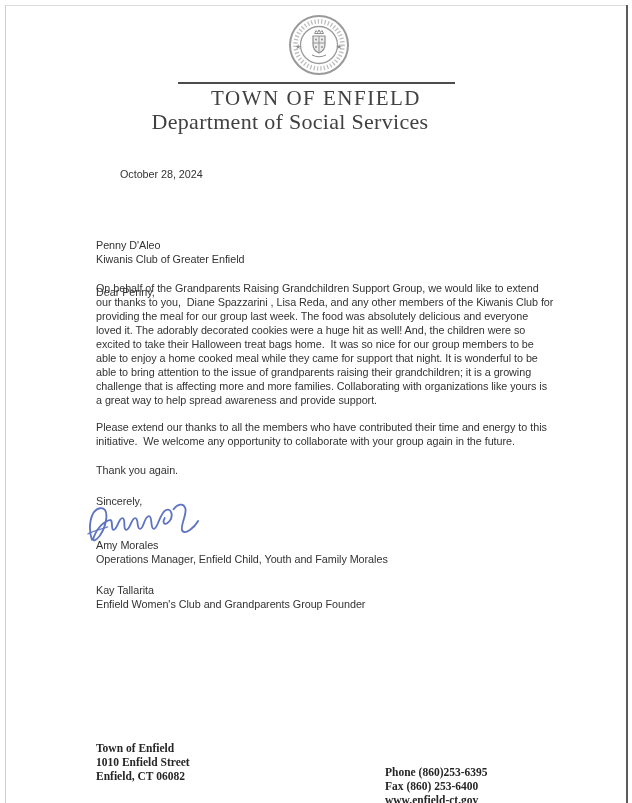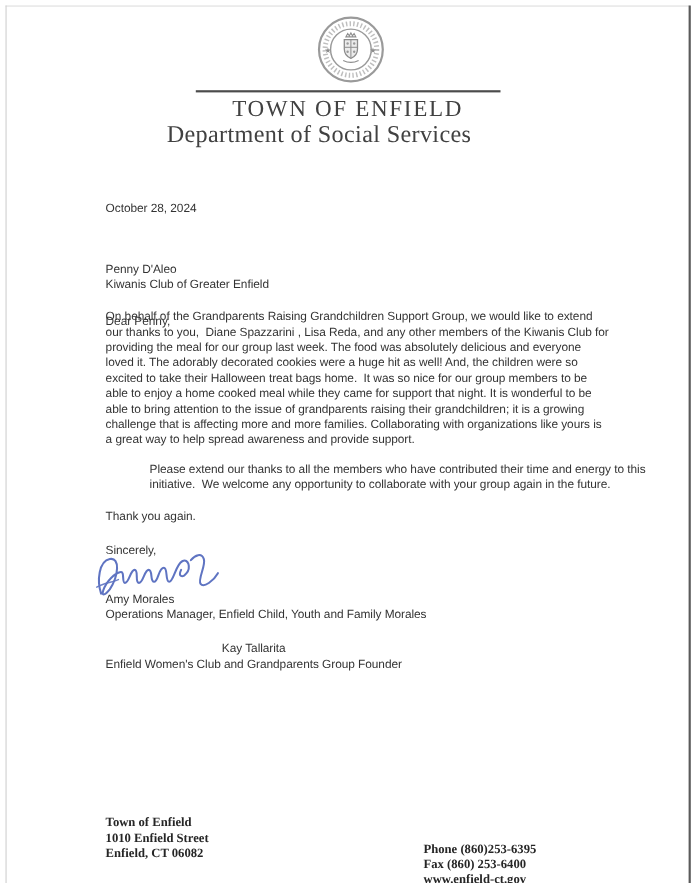--- a/index.html
+++ b/index.html
@@ -34,29 +34,29 @@
     font-size: 22px; letter-spacing: 0.3px; color: #414141;
   }
 
   .body-text {
     position: absolute; left: 96px;
     font-family: "Liberation Sans", sans-serif;
     font-size: 10.8px; line-height: 14px; letter-spacing: -0.05px;
     color: #333333;
     white-space: pre;
   }
-  .b-date      { top: 183px; }
+  .b-date      { top: 167px; margin-left: 24px; }
   .b-recipient { top: 214px; margin-top: 24px; }
   .b-salutation{ top: 256px; margin-top: 29px; }
   .b-p1        { top: 281px; }
-  .b-p2        { top: 420px; margin-left: 40px; }
+  .b-p2        { top: 420px; }
   .b-thanks    { top: 463px; }
   .b-sincerely { top: 494px; }
   .b-signer    { top: 538px; }
-  .b-cosigner  { top: 583px; text-align: center; }
+  .b-cosigner  { top: 583px; }
 
   .signature {
     position: absolute; left: 86px; top: 500px; width: 118px; height: 46px;
   }
 
   .footer-col {
     position: absolute; top: 741px;
     font-family: "Liberation Serif", serif;
     font-weight: bold;
     font-size: 11.5px; line-height: 14px;

